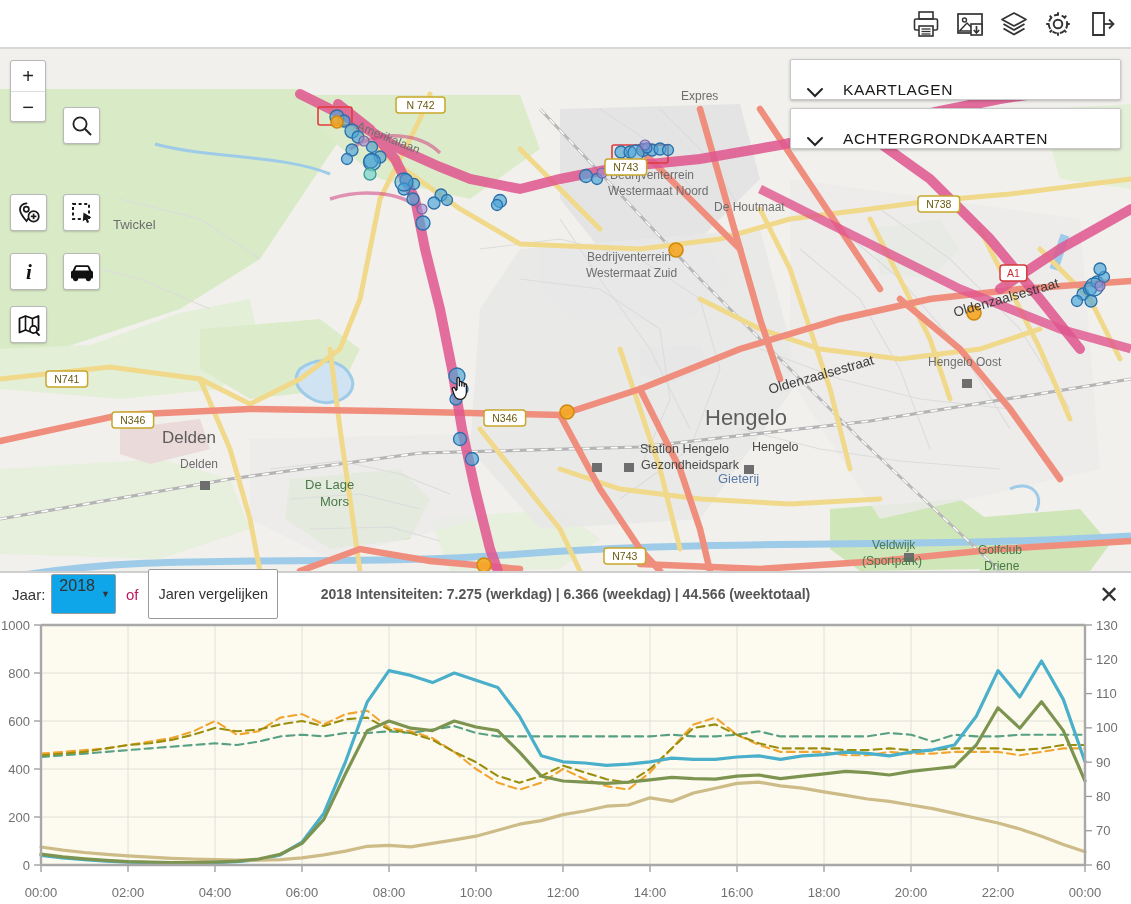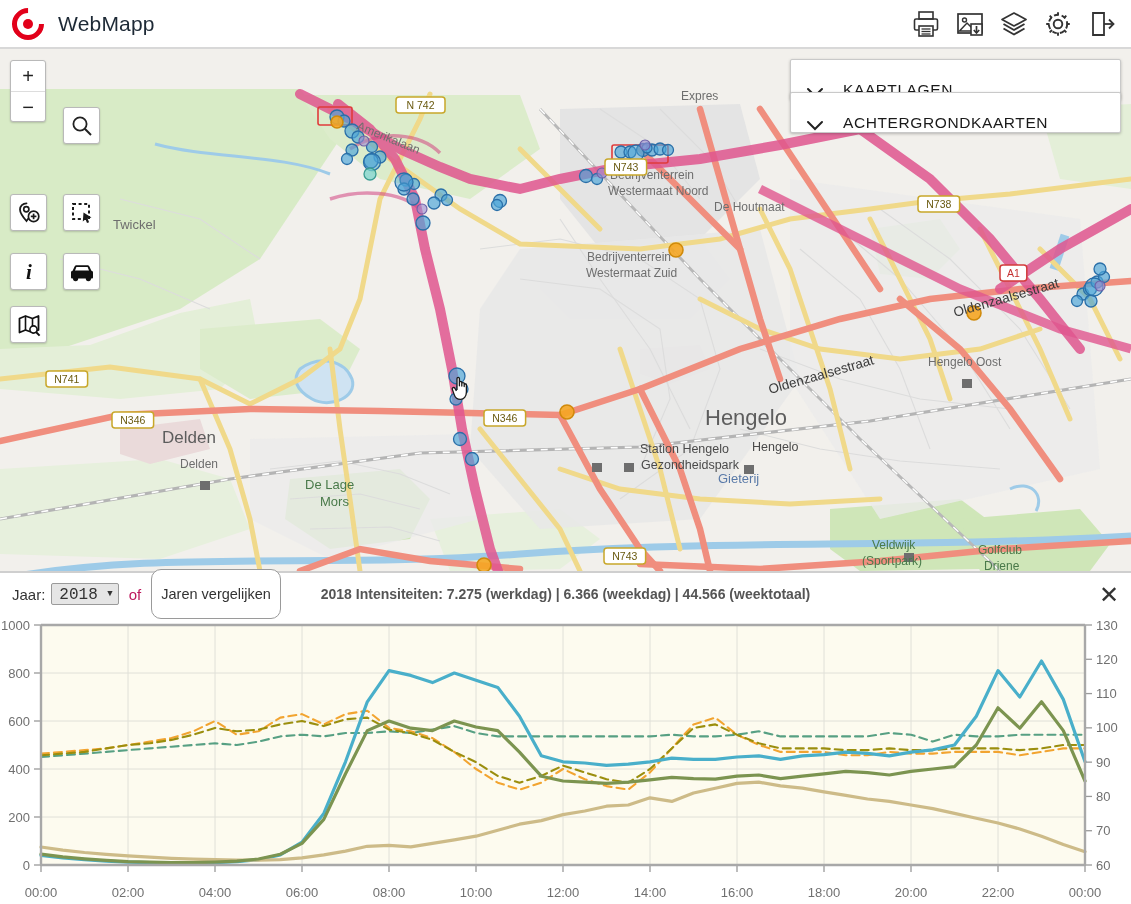--- a/index.html
+++ b/index.html
@@ -81,33 +81,33 @@
   .chartpanel {
     position: absolute; left: 0; top: 571px; width: 1131px; height: 259px;
     background: #fff; border-top: 2px solid #cfcfcf;
   }
   .chart-toolbar {
     position: relative; height: 42px; display: flex; align-items: center;
     padding: 0 12px;
   }
   .jaar-label { font-size: 15px; color: #333; margin-right: 6px; }
   .year-select {
-    font-size: 16px; color: #333; background: #e5e5e5;
+    font-size: 16px; color: #333; background: #0ea5e9;
     border: 1px solid #9a9a9a; border-radius: 2px;
-    padding: 2px 20px 0 7px; cursor: pointer;
-    position: relative; font-family: Liberation Mono, monospace;
+    padding: 2px 20px 18px 7px; cursor: pointer;
+    position: relative; font-family: Liberation Sans, sans-serif;
   }
   .year-select .caret {
     position: absolute; right: 5px; top: 50%; transform: translateY(-50%);
     font-size: 9px; color: #333;
   }
   .of-label { font-size: 15px; color: #be185d; margin: 0 10px; }
   .compare-btn {
     font-size: 14.5px; color: #333; background: #fff;
-    border: 1px solid #9a9a9a; border-radius: 10px; padding: 16px 9px;
+    border: 1px solid #9a9a9a; border-radius: 2px; padding: 16px 9px;
     cursor: pointer; font-family: "Liberation Sans", sans-serif;
   }
   .chart-title {
     position: absolute; left: 0; right: 0; text-align: center;
     font-size: 14px; font-weight: bold; color: #555;
     pointer-events: none;
   }
   .close-x {
     position: absolute; right: 12px; top: 10px;
     font-size: 24px; color: #333; cursor: pointer; line-height: 1;
@@ -120,27 +120,20 @@
     position: absolute; left: 450px; top: 324px; width: 22px; height: 28px;
     pointer-events: none;
   }
 </style>
 </head>
 <body>
 
 <div id="app">
 
   <div class="header">
-    <div class="brand">
-      <div class="logo-mark">
-        <div class="ring"></div>
-          <div class="dot"></div>
-      </div>
-      <div class="brand-name">WebMapp</div>
-    </div>
     <div class="header-tools">
       <svg class="ticon" viewBox="0 0 30 30">
         <rect x="8" y="3" width="14" height="7" fill="none" stroke="#333" stroke-width="1.6"></rect>
         <rect x="3.5" y="10" width="23" height="11" rx="1.5" fill="none" stroke="#333" stroke-width="1.6"></rect>
         <rect x="8" y="17" width="14" height="10" fill="#fff" stroke="#333" stroke-width="1.6"></rect>
         <line x1="10.5" y1="20" x2="19.5" y2="20" stroke="#333" stroke-width="1.3"></line>
         <line x1="10.5" y1="22.5" x2="19.5" y2="22.5" stroke="#333" stroke-width="1.3"></line>
         <line x1="10.5" y1="25" x2="19.5" y2="25" stroke="#333" stroke-width="1.3"></line>
       </svg>
       <svg class="ticon" viewBox="0 0 30 30">
@@ -462,21 +455,21 @@
                C14.2 10.7 16.4 10.7 16.4 11.8 L16.4 19 C16.4 23.4 13.8 26.4 10.6 26.4
                C7.4 26.4 5 24.2 4.2 21.6 L2.3 16.3 C1.8 14.9 4 13.8 4.8 15.2 L6.4 18" fill="#ffffff" stroke="#1a1a1a" stroke-width="1.3" stroke-linejoin="round"></path>
     </svg>
 
     <div class="panel" style="top:10px;">
       <svg class="chev" width="20" height="14" viewBox="0 0 20 14">
         <path d="M3 4 L10 11 L17 4" fill="none" stroke="#222" stroke-width="2" stroke-linecap="round"></path>
       </svg>
       <span class="ptitle">KAARTLAGEN</span>
     </div>
-    <div class="panel" style="top:43px;margin-left:17px;">
+    <div class="panel" style="top:59px;margin-left:17px;">
       <svg class="chev" width="20" height="14" viewBox="0 0 20 14">
         <path d="M3 4 L10 11 L17 4" fill="none" stroke="#222" stroke-width="2" stroke-linecap="round"></path>
       </svg>
       <span class="ptitle">ACHTERGRONDKAARTEN</span>
     </div>
   </div>
 
   <div class="chartpanel">
     <div class="chart-toolbar">
       <span class="jaar-label">Jaar:</span>

